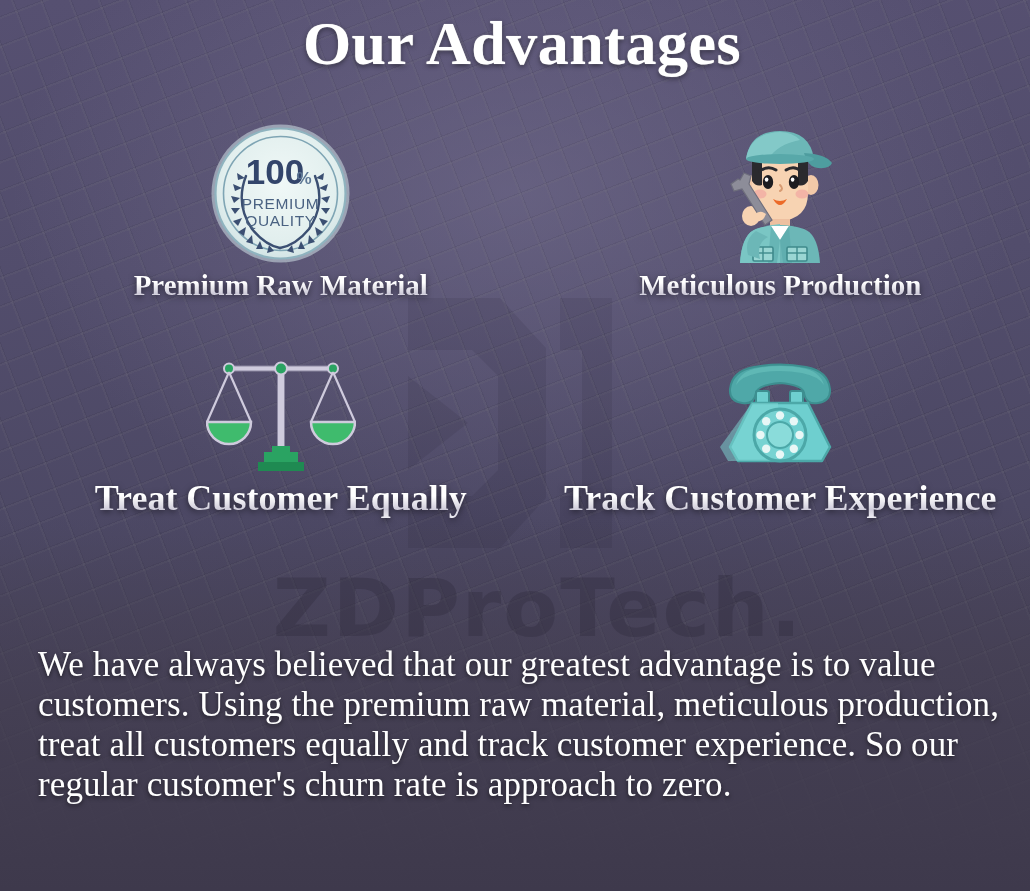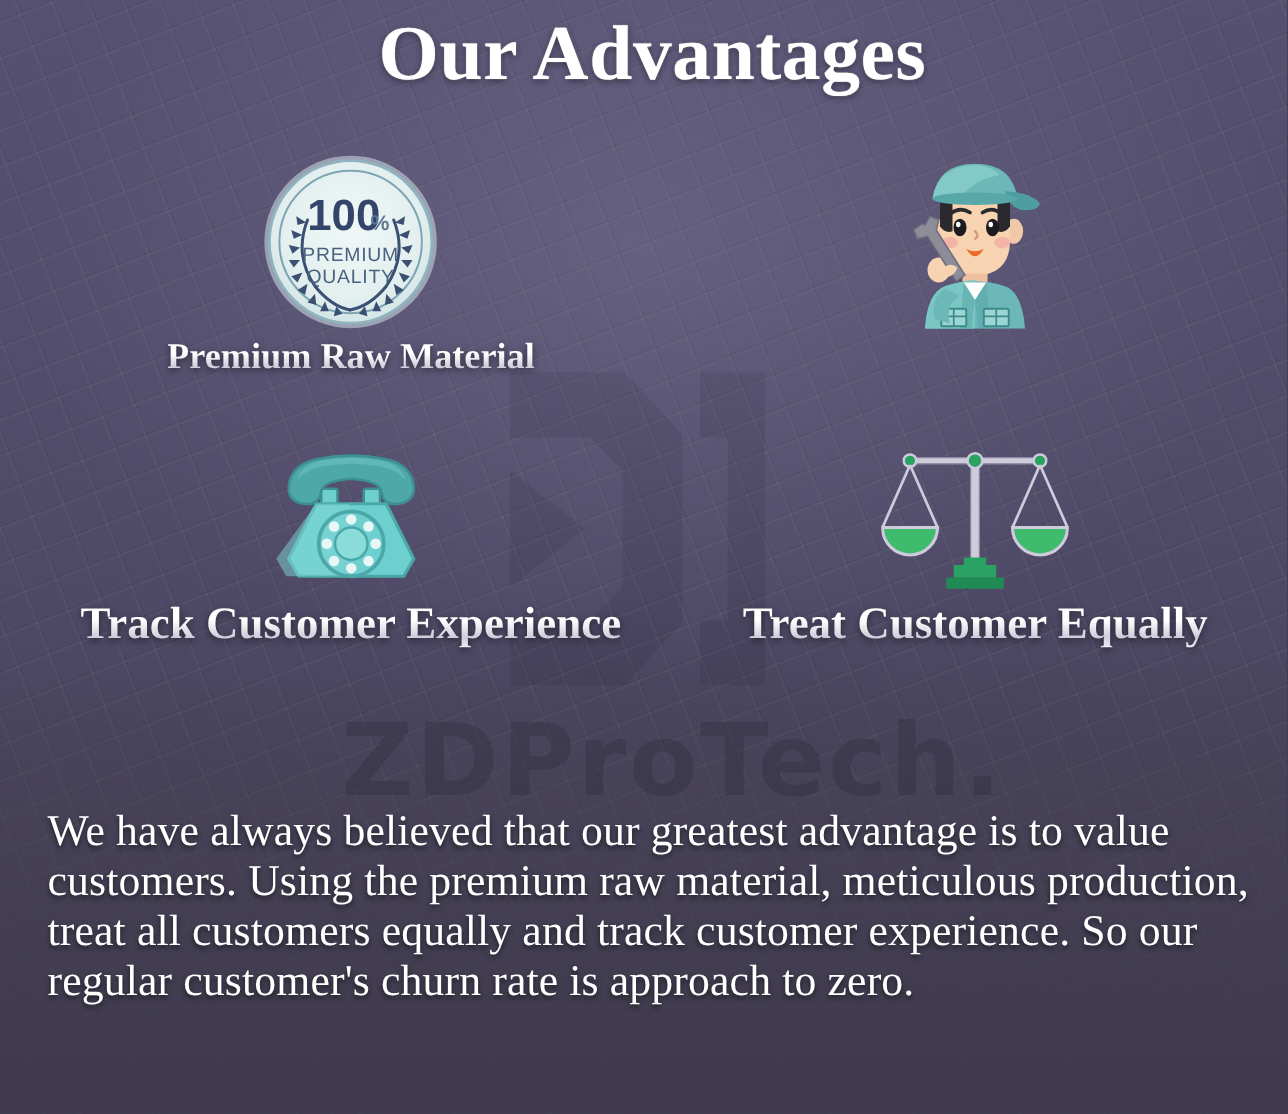--- a/index.html
+++ b/index.html
@@ -246,25 +246,54 @@
               <path d="M40 108 q-12 8 -8 24 l12 4 q-4 -16 8 -22 z" fill="#6cb7b7"></path>
 
               <ellipse cx="35" cy="93" rx="9" ry="10" fill="#f7d3b2"></ellipse>
 
               <g fill="#8d8d99" stroke="#6e6e7c" stroke-width="1.2">
                 <path d="M22 56 l-7 5 l3 7 l8 -2 l14 22 l9 14 l7 -5 l-9 -14 l-14 -22 l2 -8 l-7 -3 l-4 7 z"></path>
               </g>
               <path d="M38 92 q6 -6 12 -1 q-3 9 -12 7 z" fill="#f7d3b2"></path>
             </svg>
           </div>
+          <div class="flabel">Meticulous Production</div>
         </div>
 
       </div>
 
       <div class="frow r2">
+
+        <div class="fcell">
+          <div class="icon-box row2">
+            <svg width="150" height="118" viewBox="0 0 150 118">
+
+              <rect x="18" y="12" width="114" height="5" rx="2.5" fill="#cfcbdd" stroke="#8b87a0" stroke-width="1"></rect>
+
+              <rect x="71.5" y="14" width="7" height="82" rx="2" fill="#cfcbdd" stroke="#8b87a0" stroke-width="1"></rect>
+
+              <path d="M52 108 h46 v9 h-46 z" fill="#1f8a52"></path>
+              <path d="M58 98 h34 v10 h-34 z" fill="#2aa362"></path>
+              <path d="M66 92 h18 v6 h-18 z" fill="#2aa362"></path>
+
+              <circle cx="75" cy="14.5" r="6" fill="#2aa362" stroke="#cfcbdd" stroke-width="2"></circle>
+              <circle cx="23" cy="14.5" r="5" fill="#2aa362" stroke="#cfcbdd" stroke-width="2"></circle>
+              <circle cx="127" cy="14.5" r="5" fill="#2aa362" stroke="#cfcbdd" stroke-width="2"></circle>
+
+              <path d="M23 18 L1 68 M23 18 L45 68" stroke="#cfcbdd" stroke-width="2.2" fill="none"></path>
+
+              <path d="M1 68 h44 a22 22 0 0 1 -44 0 z" fill="#3fbb6d" stroke="#cfcbdd" stroke-width="2.5"></path>
+
+              <path d="M127 18 L105 68 M127 18 L149 68" stroke="#cfcbdd" stroke-width="2.2" fill="none"></path>
+
+              <path d="M105 68 h44 a22 22 0 0 1 -44 0 z" fill="#3fbb6d" stroke="#cfcbdd" stroke-width="2.5"></path>
+            </svg>
+          </div>
+          <div class="flabel">Treat Customer Equally</div>
+        </div>
 
         <div class="fcell">
           <div class="icon-box row2">
             <svg width="128" height="112" viewBox="0 0 128 112">
 
               <path d="M14 32 q2 -18 24 -22 q26 -5 52 0 q22 4 24 22 q1 12 -12 14 q-12 2 -14 -10 q-1 -8 -24 -10 q-23 2 -24 10 q-2 12 -14 10 q-13 -2 -12 -14 z" fill="#4fa8a8" stroke="#3d8f90" stroke-width="2"></path>
               <path d="M20 28 q4 -14 22 -17 q24 -4 44 0 q18 3 22 17 q-6 -9 -22 -12 q-22 -4 -44 0 q-16 3 -22 12 z" fill="#6ec4c0" opacity="0.55"></path>
 
               <rect x="40" y="34" width="13" height="14" rx="2" fill="#6ecfcf" stroke="#3d8f90" stroke-width="2"></rect>
               <rect x="74" y="34" width="13" height="14" rx="2" fill="#6ecfcf" stroke="#3d8f90" stroke-width="2"></rect>
@@ -282,47 +311,19 @@
                 <circle cx="64" cy="97.5" r="4.2"></circle>
                 <circle cx="50.2" cy="91.8" r="4.2"></circle>
                 <circle cx="44.5" cy="78" r="4.2"></circle>
                 <circle cx="50.2" cy="64.2" r="4.2"></circle>
               </g>
             </svg>
           </div>
           <div class="flabel">Track Customer Experience</div>
         </div>
 
-        <div class="fcell">
-          <div class="icon-box row2">
-            <svg width="150" height="118" viewBox="0 0 150 118">
-
-              <rect x="18" y="12" width="114" height="5" rx="2.5" fill="#cfcbdd" stroke="#8b87a0" stroke-width="1"></rect>
-
-              <rect x="71.5" y="14" width="7" height="82" rx="2" fill="#cfcbdd" stroke="#8b87a0" stroke-width="1"></rect>
-
-              <path d="M52 108 h46 v9 h-46 z" fill="#1f8a52"></path>
-              <path d="M58 98 h34 v10 h-34 z" fill="#2aa362"></path>
-              <path d="M66 92 h18 v6 h-18 z" fill="#2aa362"></path>
-
-              <circle cx="75" cy="14.5" r="6" fill="#2aa362" stroke="#cfcbdd" stroke-width="2"></circle>
-              <circle cx="23" cy="14.5" r="5" fill="#2aa362" stroke="#cfcbdd" stroke-width="2"></circle>
-              <circle cx="127" cy="14.5" r="5" fill="#2aa362" stroke="#cfcbdd" stroke-width="2"></circle>
-
-              <path d="M23 18 L1 68 M23 18 L45 68" stroke="#cfcbdd" stroke-width="2.2" fill="none"></path>
-
-              <path d="M1 68 h44 a22 22 0 0 1 -44 0 z" fill="#3fbb6d" stroke="#cfcbdd" stroke-width="2.5"></path>
-
-              <path d="M127 18 L105 68 M127 18 L149 68" stroke="#cfcbdd" stroke-width="2.2" fill="none"></path>
-
-              <path d="M105 68 h44 a22 22 0 0 1 -44 0 z" fill="#3fbb6d" stroke="#cfcbdd" stroke-width="2.5"></path>
-            </svg>
-          </div>
-          <div class="flabel">Treat Customer Equally</div>
-        </div>
-
       </div>
     </div>
 
     <p class="body-copy">We have always believed that our greatest advantage is to value customers. Using the premium raw material, meticulous production, treat all customers equally and track customer experience. So our regular customer's churn rate is approach to zero.</p>
 
   </div>
 </div>
 
 </body></html>

